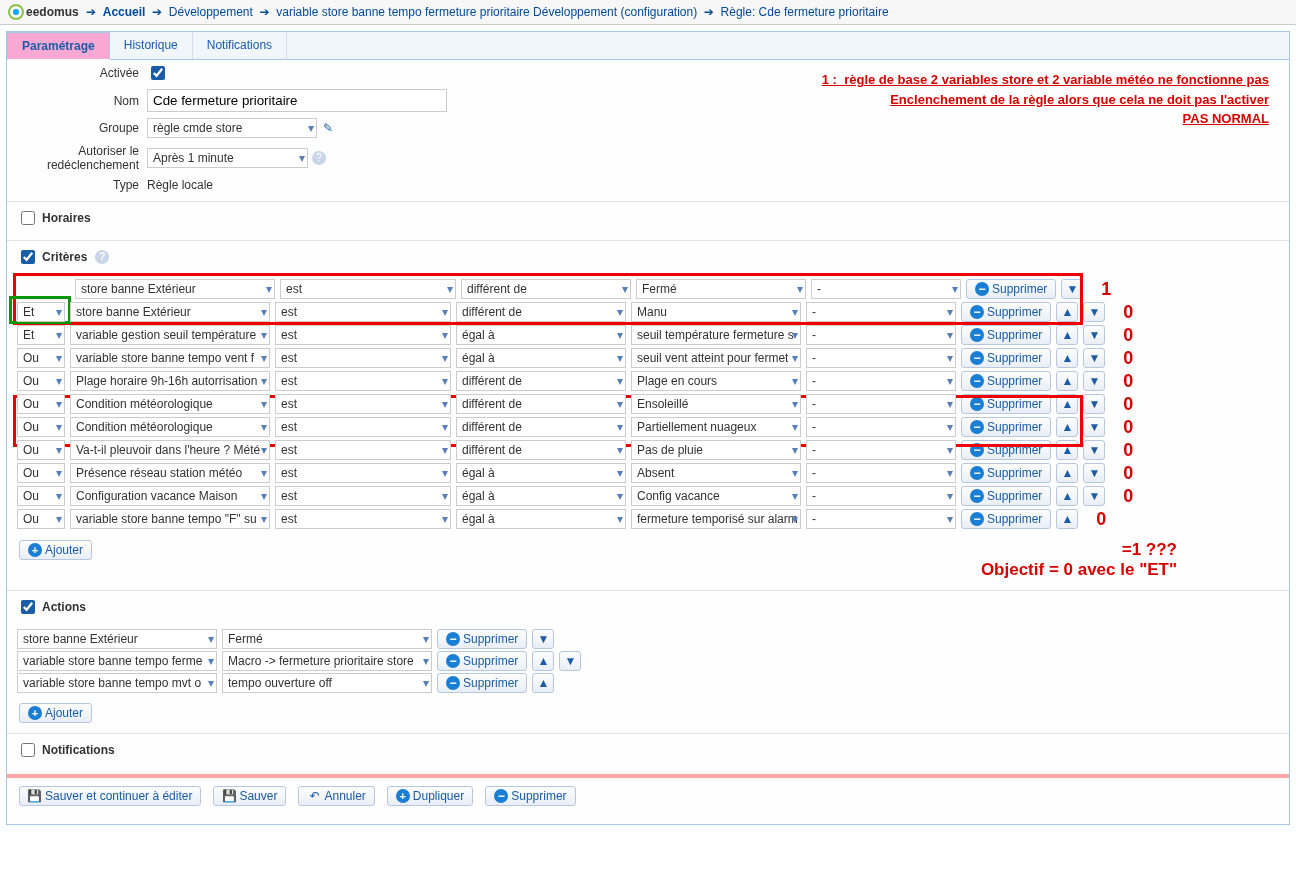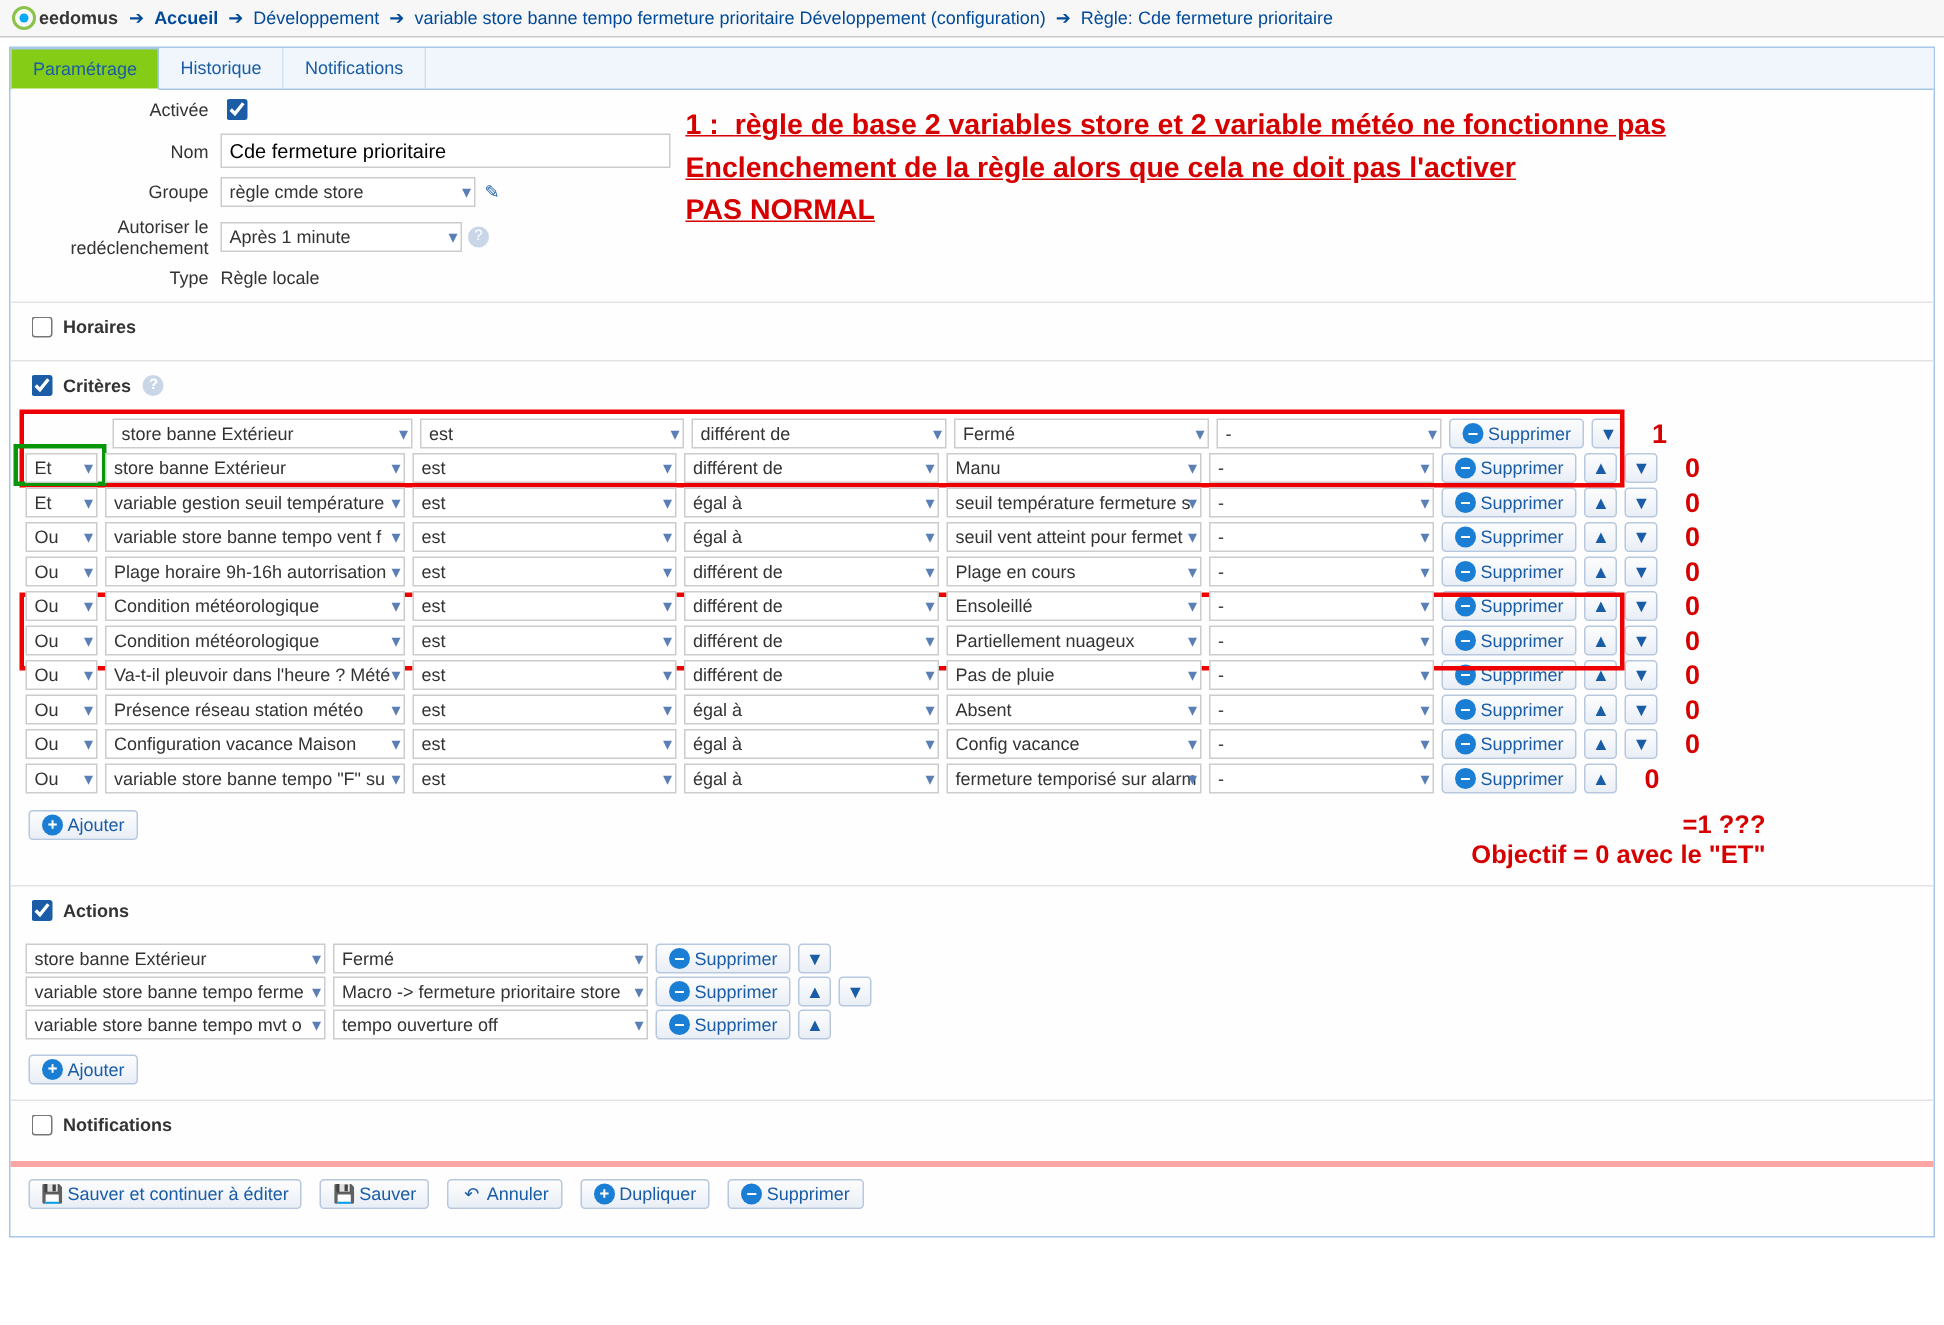--- a/index.html
+++ b/index.html
@@ -7,21 +7,21 @@
   .topbar { background: #f7f7f7; border-bottom: 1px solid #ccc; padding: 4px 8px; display:flex; align-items:center; gap:4px; }
   .logo { display:flex; align-items:center; gap:2px; font-weight:bold; }
   .logo-circle { width:16px; height:16px; border:2px solid #8bc34a; border-radius:50%; display:inline-block; position:relative; }
   .logo-circle::after { content:''; position:absolute; width:6px; height:6px; background:#03a9f4; border-radius:50%; top:3px; left:3px;}
   .crumb-arrow { color:#0b4c8b; }
   .crumb a, .crumb span { color:#004a99; }
   .crumb .bold { font-weight:bold; }
   .panel { border:1px solid #a7c7e7; margin:6px; background:#fefefe; padding-bottom:10px;}
   .tabs { display:flex; border-bottom:1px solid #a7c7e7; background:#f0f6fc; }
   .tab { padding:6px 14px; color:#1a5da6; cursor:pointer; border-right:1px solid #d0e0f0;}
-  .tab.active { background:#84cc16; font-weight:normal; border-bottom:1px solid #fff; margin-bottom:-1px; border-top:1px solid #a7c7e7; border-left:1px solid #a7c7e7; border-right:1px solid #a7c7e7;}
+  .tab.active { background:#f9a8d4; font-weight:bold; border-bottom:1px solid #fff; margin-bottom:-1px; border-top:1px solid #a7c7e7; border-left:1px solid #a7c7e7; border-right:1px solid #a7c7e7;}
   .form-row { display:flex; align-items:center; padding:3px 10px; }
   .form-label { width:130px; text-align:right; padding-right:8px; color:#333;}
   .text-input { border:1px solid #ccc; padding:3px 5px; width:300px; background:#fff;}
   .chk { width:14px; height:14px; accent-color:#1a5da6;}
   .select { border:1px solid #ccc; background:#fff; padding:2px 20px 2px 5px; position:relative; display:inline-flex; align-items:center; min-height:20px; white-space:nowrap; overflow:hidden; text-overflow:ellipsis;}
   .select .dd { position:absolute; right:2px; top:2px; color:#5a7fb5; }
   .help-icon { display:inline-block; width:14px; height:14px; background:#c9d6e8; color:#fff; border-radius:50%; text-align:center; line-height:14px; font-size:10px; margin-left:4px;}
   .edit-icon { color:#1a5da6; margin-left:6px; cursor:pointer;}
   .section-header { display:flex; align-items:center; gap:4px; padding:6px 10px; font-weight:bold; color:#333; border-top:1px solid #e3e3e3; margin-top:6px;}
   .criteria-wrap { position:relative; padding:4px 10px; }
@@ -31,21 +31,21 @@
   .c-dev { width:200px; }
   .c-state { width:176px; }
   .c-cmp { width:170px; }
   .c-val { width:170px; }
   .c-extra { width:150px; }
   .btn { display:inline-flex; align-items:center; gap:3px; border:1px solid #b6c7de; background:linear-gradient(#fdfdfd,#e9eef6); padding:2px 8px; border-radius:3px; color:#1a5da6; cursor:pointer; font-size:12px;}
   .btn .ico { width:14px; height:14px; display:inline-flex; align-items:center; justify-content:center;}
   .icon-remove{ background:#1a7fd4; color:#fff; border-radius:50%; width:14px; height:14px; display:inline-flex; align-items:center; justify-content:center; font-weight:bold; font-size:12px;}
   .icon-add{ background:#1a7fd4; color:#fff; border-radius:50%; width:14px; height:14px; display:inline-flex; align-items:center; justify-content:center; font-weight:bold; font-size:11px;}
   .arrow-btn { border:1px solid #b6c7de; background:linear-gradient(#fdfdfd,#e9eef6); width:22px; height:20px; display:inline-flex; align-items:center; justify-content:center; color:#1a5da6; cursor:pointer; border-radius:3px;}
-  .red-annot { color:#d60000; font-weight:bold; font-size:19px; text-align:left; line-height:1.5; text-decoration:underline; }
+  .red-annot { color:#d60000; font-weight:bold; font-size:13px; text-align:right; line-height:1.5; text-decoration:underline; }
   .highlight-red1 { position:absolute; border:3px solid #e00; pointer-events:none; }
   .highlight-green { position:absolute; border:3px solid #0a960a; pointer-events:none; }
   .bottom-buttons { display:flex; gap:12px; padding:8px 12px; border-top:4px solid #fca5a5; margin-top:8px;}
   .ico-save::before{content:"💾";}
   .ico-undo::before{content:"↶";}
   .ico-dup{ background:#1a7fd4; color:#fff; border-radius:50%; width:14px; height:14px; display:inline-flex; align-items:center; justify-content:center; font-weight:bold; font-size:11px;}
   .actions-wrap{padding:4px 10px;}
   .a-dev{width:200px;}
   .a-val{width:210px;}
   .crit-side-num{ color:#d60000; font-weight:bold; font-size:18px; width:20px; text-align:center;}

